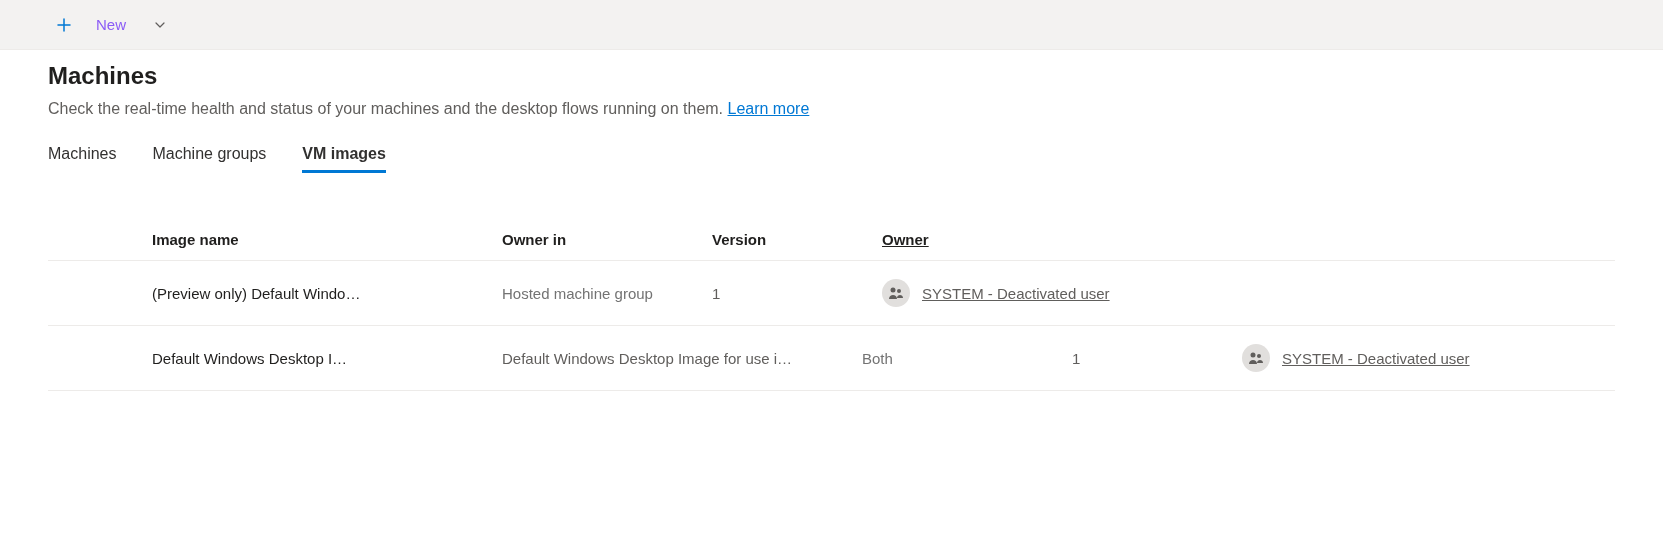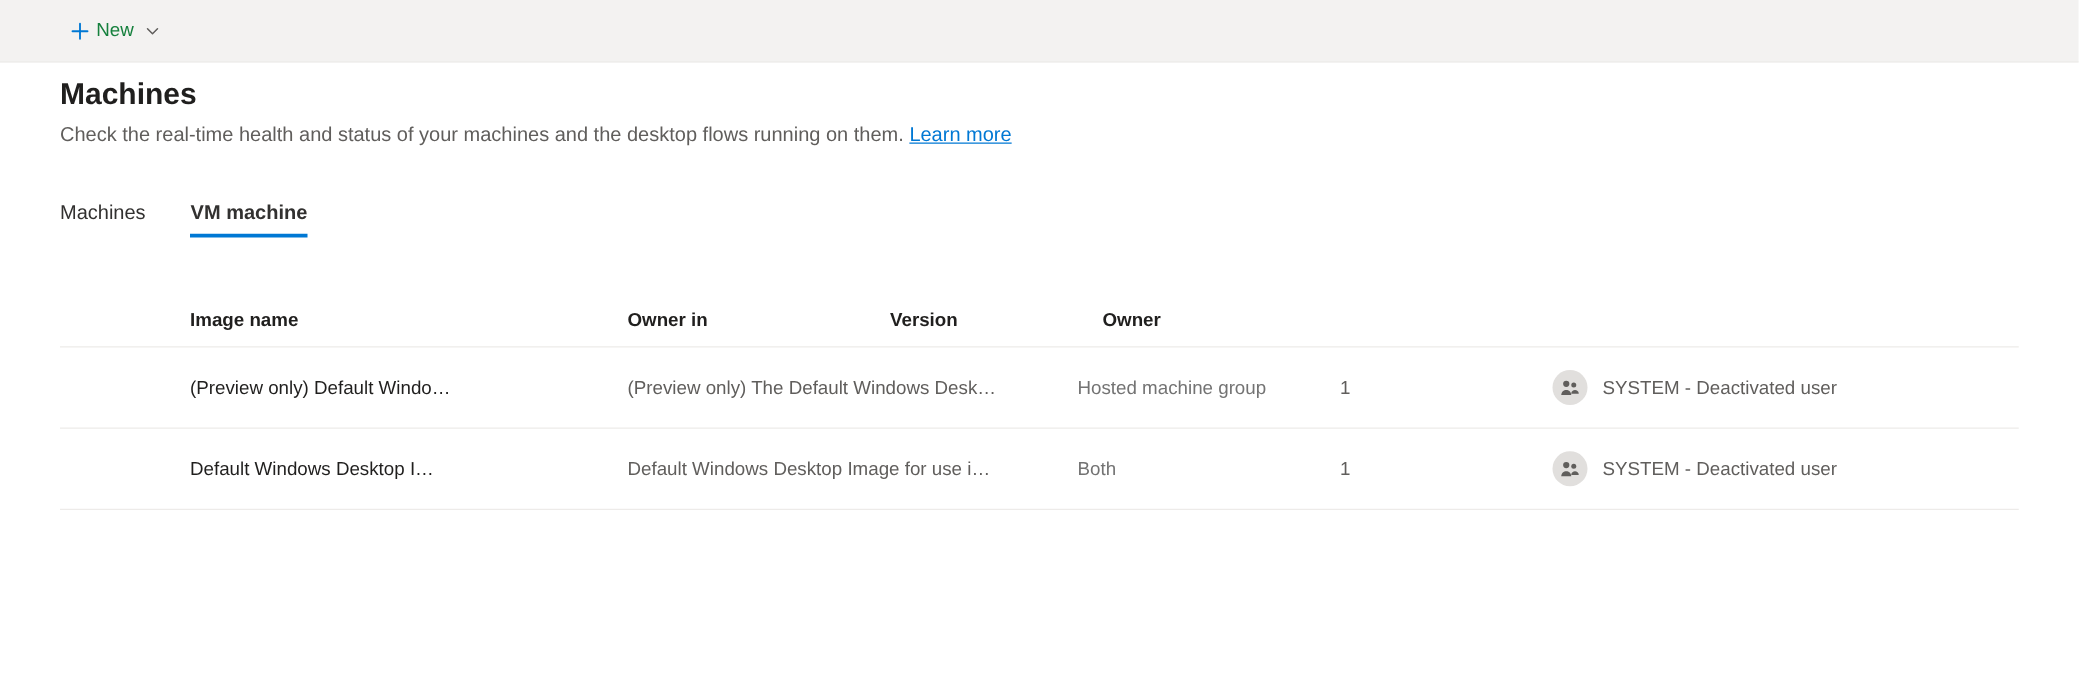--- a/index.html
+++ b/index.html
@@ -16,25 +16,25 @@
     .toolbar {
       background: #f3f2f1;
       padding: 12px 48px;
       border-bottom: 1px solid #edebe9;
       display: flex;
       align-items: center;
     }
     .new-button {
       display: flex;
       align-items: center;
-      gap: 5px;
+      gap: 24px;
       background: transparent;
       border: none;
       font-size: 15px;
-      color: #15803d;
+      color: #8b5cf6;
       cursor: pointer;
       padding: 4px 8px;
     }
     .plus-icon {
       color: #0078d4;
       display: flex;
       align-items: center;
     }
     .chevron-icon {
       color: #605e5c;
@@ -47,21 +47,21 @@
     }
     .page-title {
       font-size: 24px;
       font-weight: 600;
       color: #201f1e;
       margin-bottom: 10px;
     }
     .page-description {
       font-size: 16px;
       color: #605e5c;
-      margin-bottom: 36px;
+      margin-bottom: 19px;
     }
     .learn-more-link {
       color: #0078d4;
       text-decoration: underline;
       cursor: pointer;
     }
     .tabs {
       display: flex;
       gap: 36px;
       border-bottom: none;
@@ -134,20 +134,21 @@
       width: 170px;
       padding-right: 16px;
       color: #605e5c;
     }
     .col-owner {
       flex: 1;
       display: flex;
       align-items: center;
       gap: 12px;
       color: #605e5c;
+      text-decoration: underline;
     }
     .table-header .col-description,
     .table-header .col-usedin,
     .table-header .col-version,
     .table-header .col-owner {
       color: #201f1e;
     }
     .owner-avatar {
       width: 28px;
       height: 28px;
@@ -187,36 +188,36 @@
 </div>
 
 <div class="content">
   <h1 class="page-title">Machines</h1>
   <p class="page-description">
     <span>Check the real-time health and status of your machines and the desktop flows running on them. </span><a class="learn-more-link">Learn more</a>
   </p>
 
   <div class="tabs">
     <div class="tab">Machines</div>
-    <div class="tab active">VM machine</div>
+    <div class="tab">Machine groups</div>
+    <div class="tab active">VM images</div>
   </div>
 
   <div class="table-container">
     <div class="table-header">
       <div class="col-checkbox"></div>
       <div class="col-name">Image name</div>
       <div class="col-usedin">Owner in</div>
       <div class="col-version">Version</div>
       <div class="col-owner">Owner</div>
     </div>
 
     <div class="table-row">
       <div class="col-checkbox"></div>
       <div class="col-name row-name">(Preview only) Default Windo…</div>
-      <div class="col-description">(Preview only) The Default Windows Desk…</div>
       <div class="col-usedin">Hosted machine group</div>
       <div class="col-version">1</div>
       <div class="col-owner">
         <span class="owner-avatar">
           <svg viewBox="0 0 16 16">
               <circle cx="5" cy="5" r="2.5"></circle>
               <path d="M1 14c0-2.5 2-4 4-4s4 1.5 4 4"></path>
               <circle cx="11" cy="6" r="2"></circle>
               <path d="M9 13c0-2 1.5-3 3-3s3 1 3 3"></path>
             </svg>

